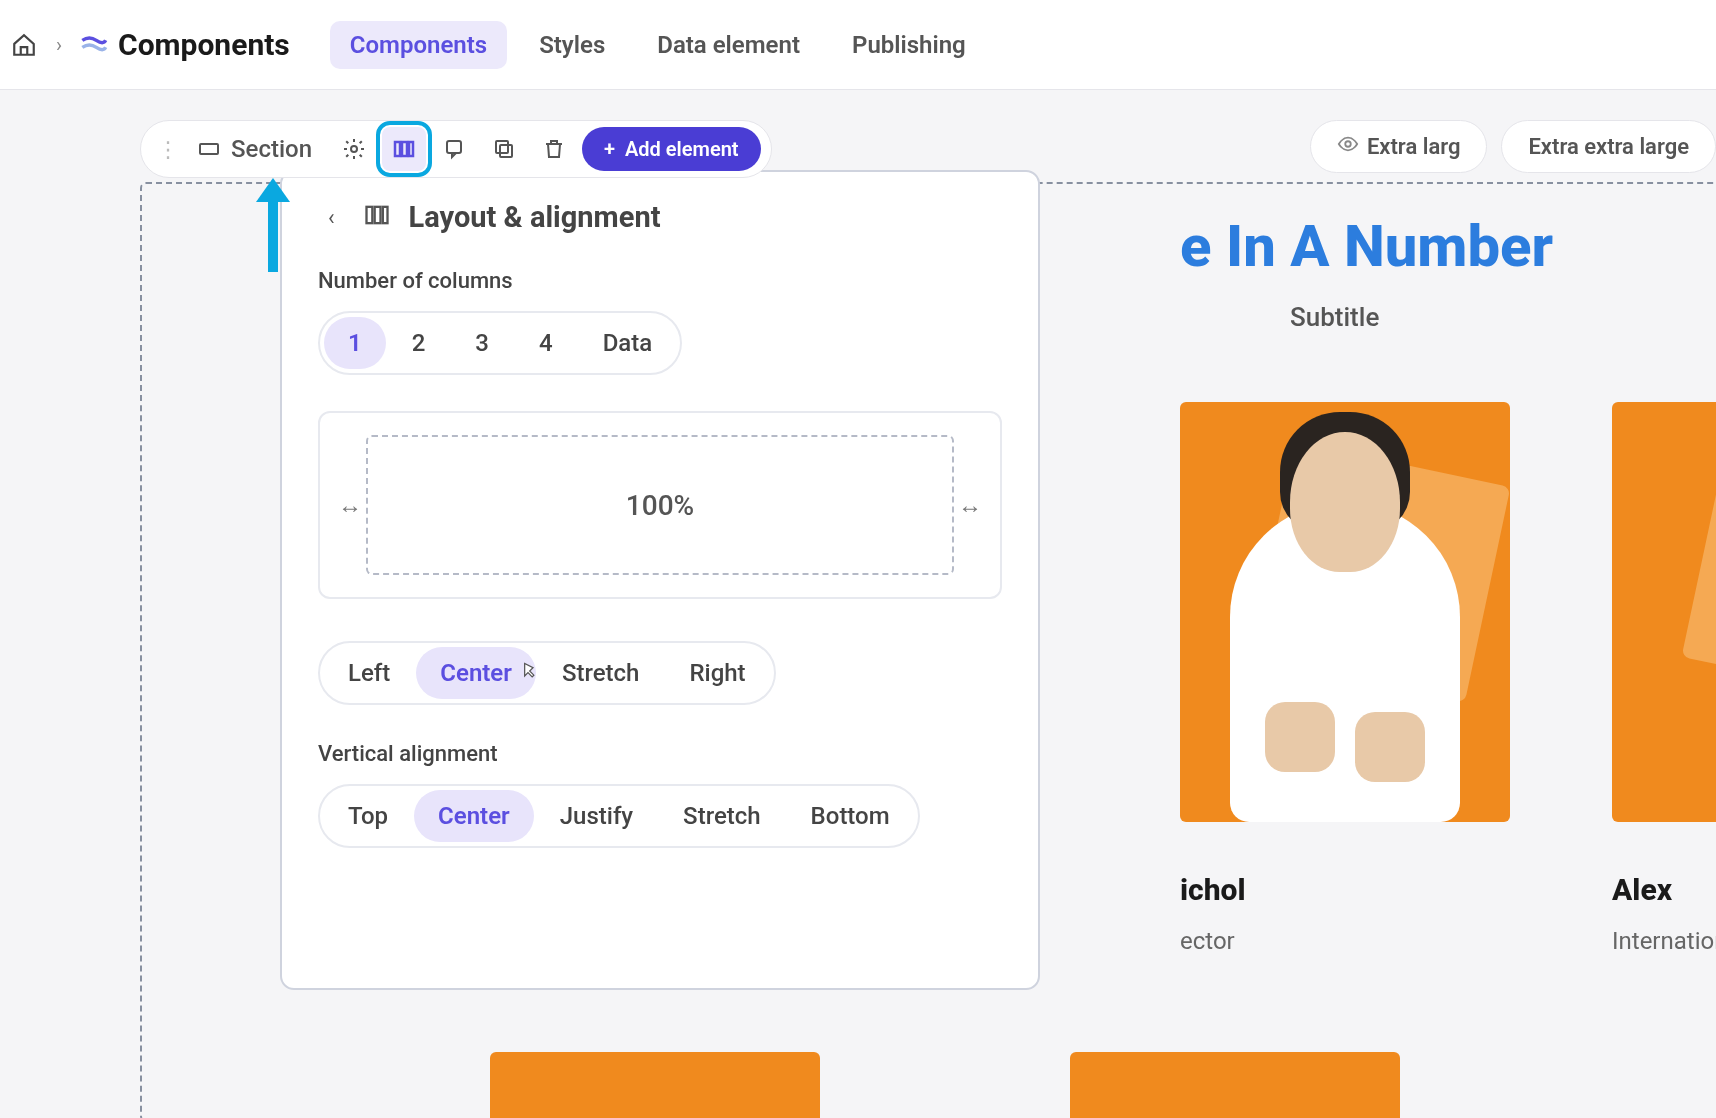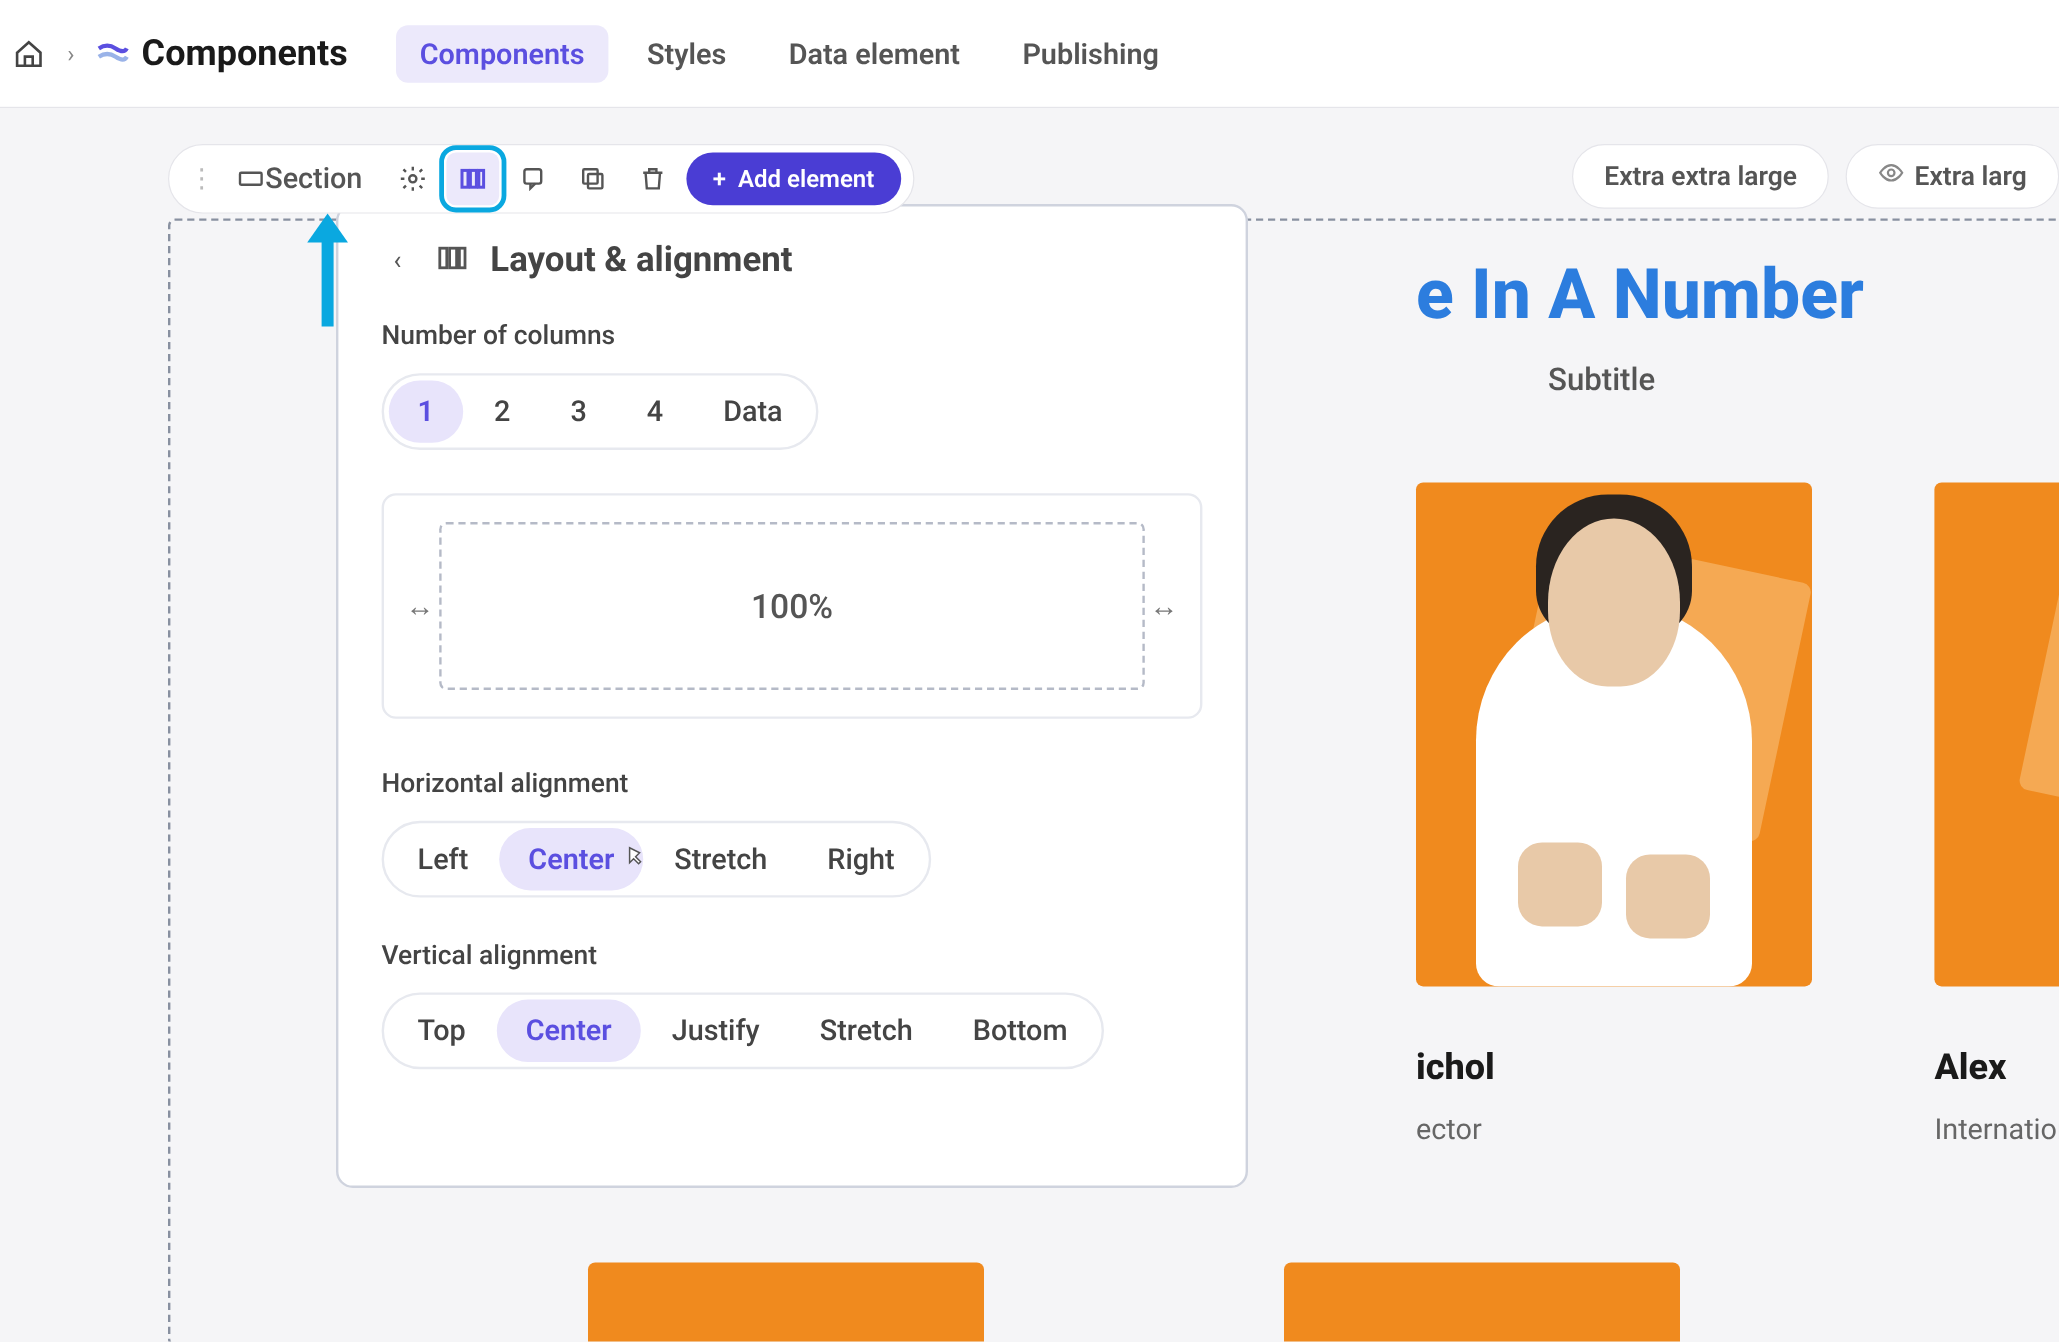--- a/index.html
+++ b/index.html
@@ -57,21 +57,21 @@
 }
 .toolbar .handle { color:#bbb; padding: 0 6px; font-size:22px; }
 .toolbar-btn {
   width: 44px; height: 44px;
   display: inline-flex; align-items:center; justify-content:center;
   border-radius: 10px;
   color:#555;
 }
 .toolbar-btn svg { width: 24px; height: 24px; }
 .toolbar-section-label {
-  display:flex; align-items:center; 
+  display:flex; align-items:center; gap:10px;
   padding: 0 14px 0 6px;
   font-size: 24px; color:#555; font-weight:500;
 }
 .toolbar-section-label svg { width:24px; height:24px; }
 .toolbar-btn.highlighted {
   outline: 4px solid #0aa8e0;
   outline-offset: 2px;
   border-radius: 8px;
   background: #ece9fb;
   color:#5b4fe0;
@@ -335,30 +335,30 @@
 
   
   <svg class="arrow-anno" width="50" height="110" viewBox="0 0 50 110">
     <path d="M25 100 L25 18" stroke="#0aa8e0" stroke-width="10" fill="none"></path>
     <path d="M8 30 L25 6 L42 30 Z" fill="#0aa8e0"></path>
   </svg>
 
   
   <div class="viewport-chips">
     <div class="chip">
-      <span>Extra extra large</span>
-    </div>
-    <div class="chip">
       <span class="eye">
         <svg width="22" height="22" viewBox="0 0 24 24" fill="none" stroke="#888" stroke-width="2">
             <path d="M2 12s4-7 10-7 10 7 10 7-4 7-10 7S2 12 2 12z"></path>
             <circle cx="12" cy="12" r="3"></circle>
           </svg>
       </span>
       <span>Extra larg</span>
+    </div>
+    <div class="chip">
+      <span>Extra extra large</span>
     </div>
   </div>
 
   
   <div class="content-behind">
     <div class="section-outline"></div>
     <div class="title-partial">e In A Number</div>
     <div class="subtitle-txt">Subtitle</div>
 
     <div class="card one">
@@ -403,21 +403,20 @@
       <div class="seg-opt">4</div>
       <div class="seg-opt">Data</div>
     </div>
 
     <div class="width-preview">
       <span class="arrow-h">↔</span>
       <div class="dashed-box">100%</div>
       <span class="arrow-h">↔</span>
     </div>
 
-    <div class="field-label">Horizontal alignment</div>
     <div class="seg-group">
       <div class="seg-opt">Left</div>
       <div class="seg-opt selected rel">
         <span>Center</span>
         <span class="cursor-icon">
           <svg width="20" height="20" viewBox="0 0 24 24" fill="#fff" stroke="#444" stroke-width="1.5">
               <path d="M12 2 L12 22 M2 12 L22 12" opacity="0"></path>
               <path d="M8 3 L8 18 L12 14 L17 19 L19 17 L14 12 L18 8 Z" fill="#fff" stroke="#555"></path>
             </svg>
         </span>

